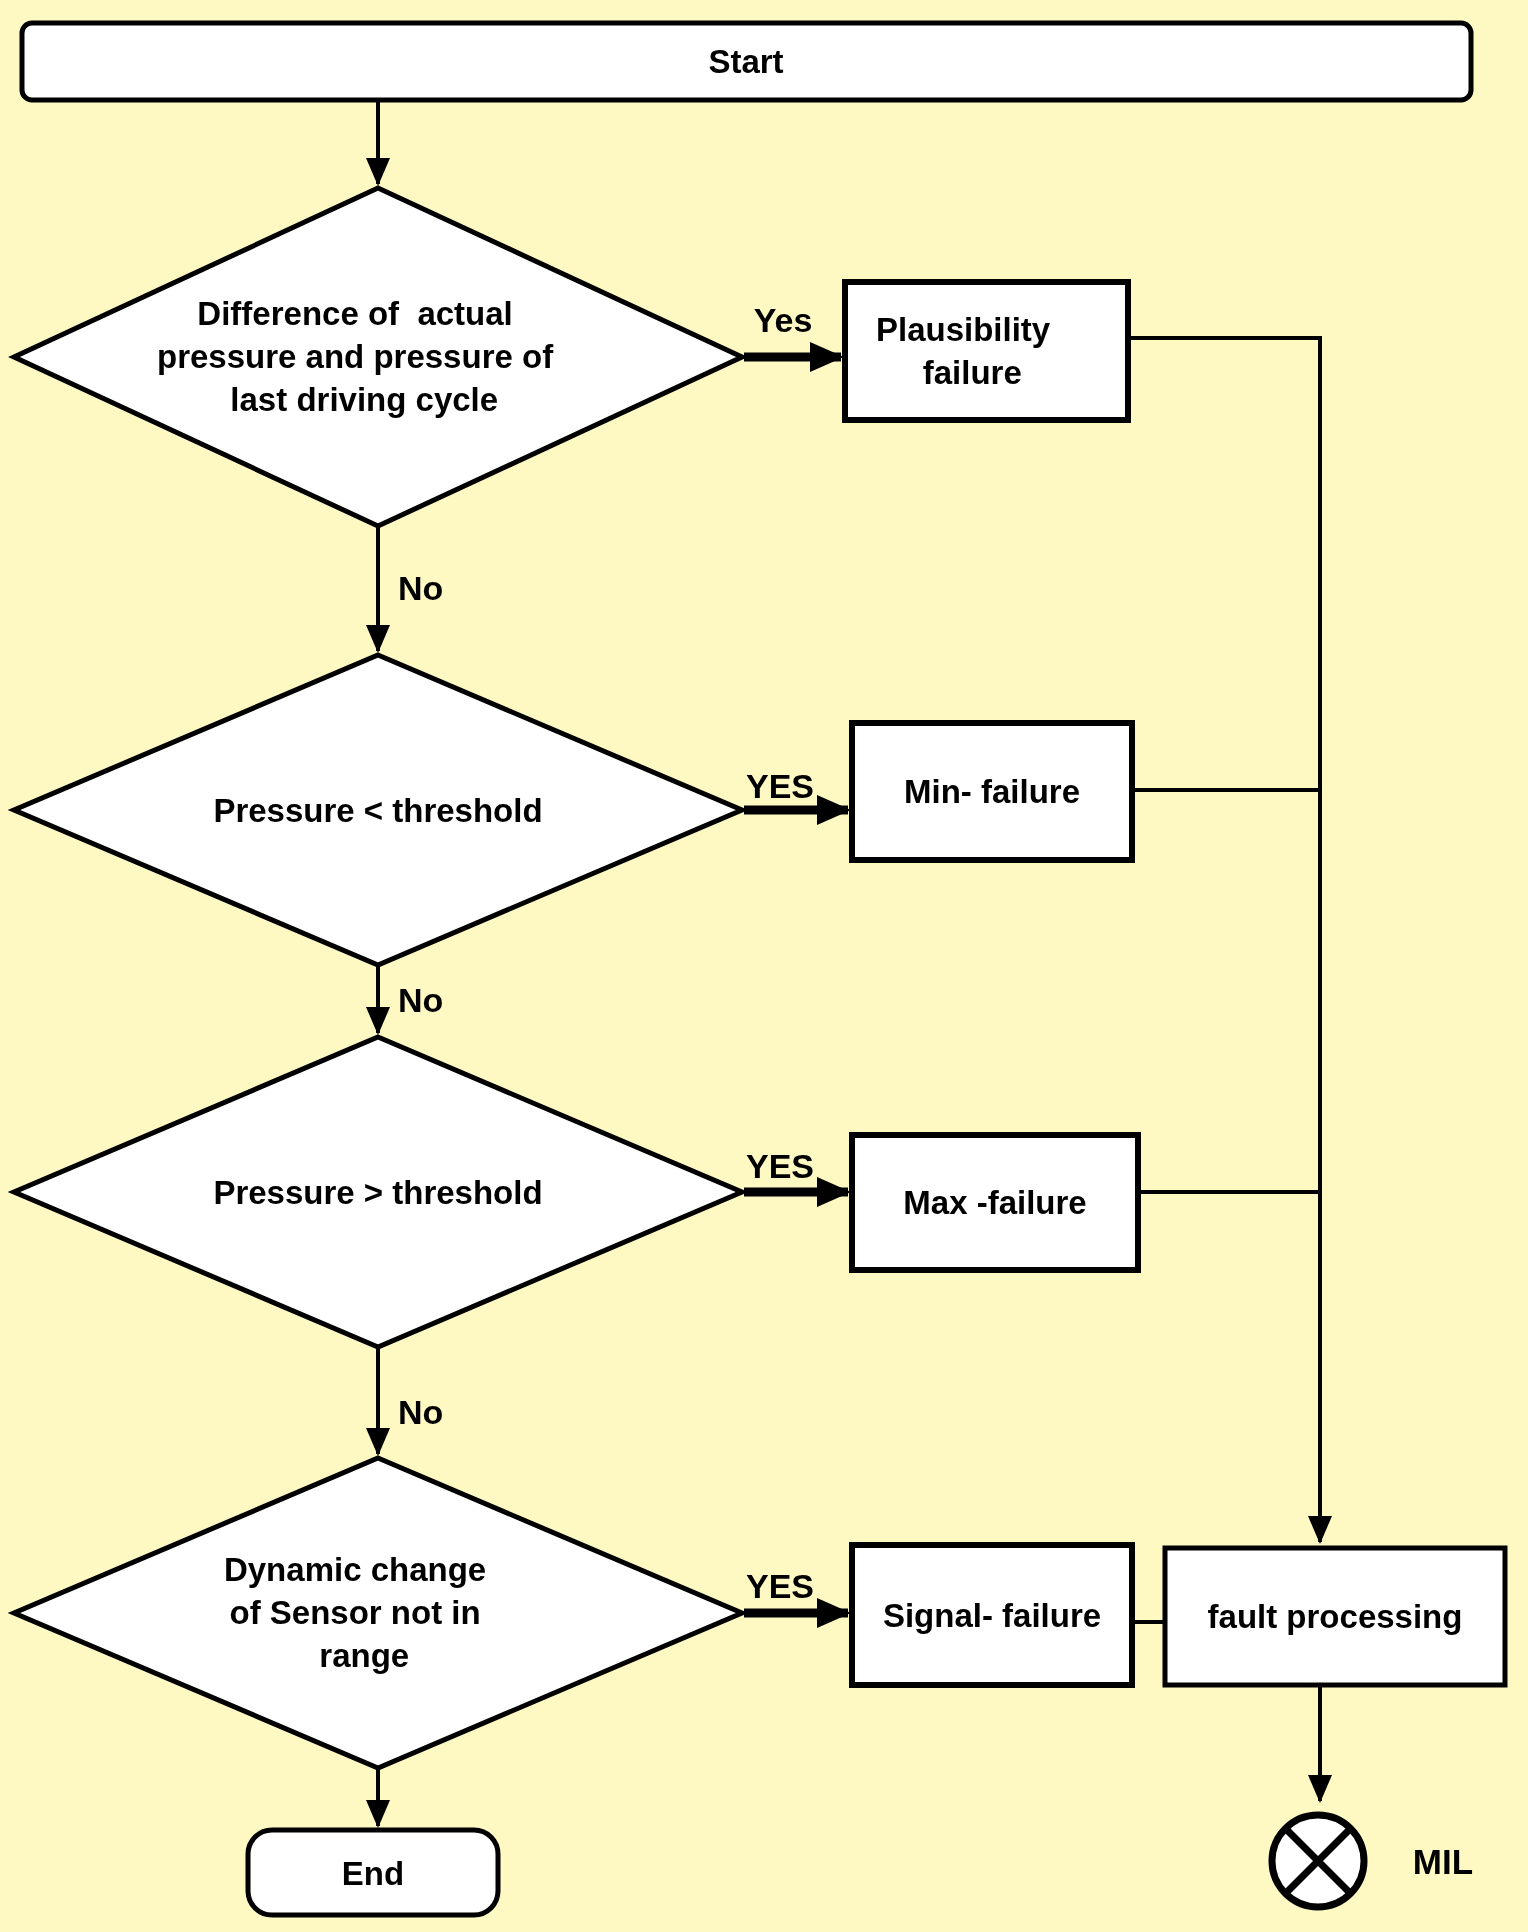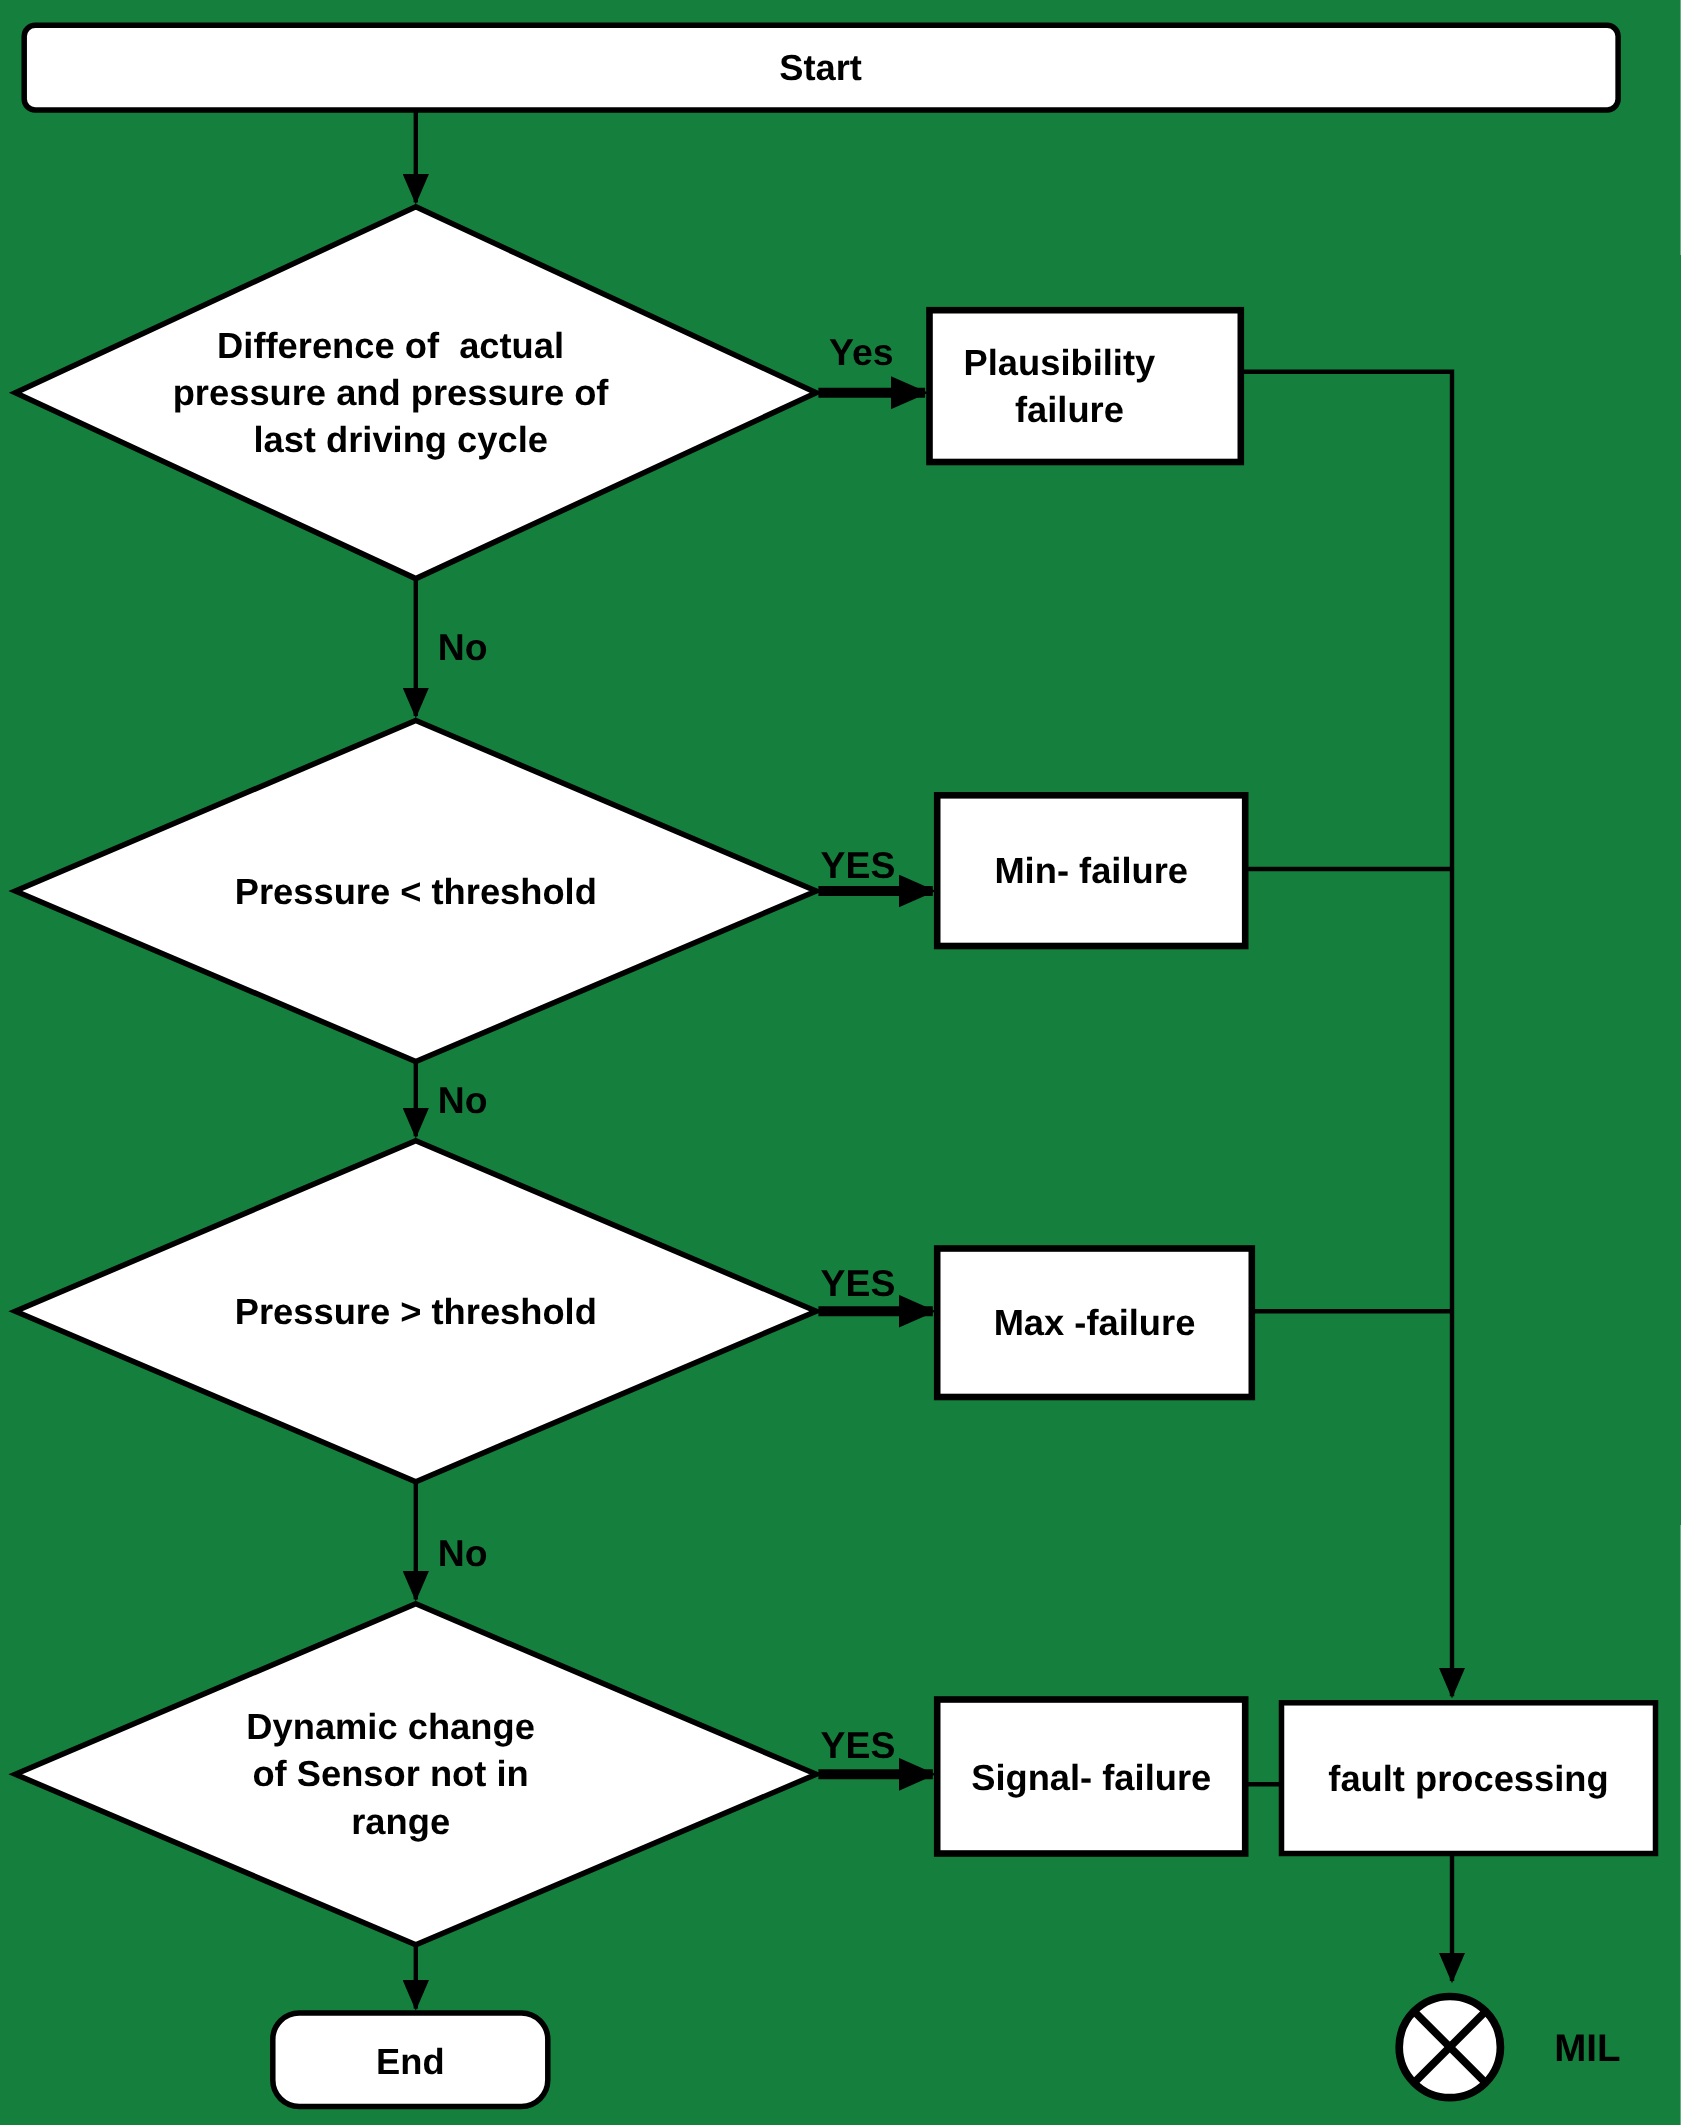--- a/index.html
+++ b/index.html
@@ -3,21 +3,21 @@
 <meta charset="utf-8">
 <style>
   html, body {
     margin: 0;
     padding: 0;
     background: #ffffff;
   }
   .canvas-wrap {
     width: 1528px;
     height: 1932px;
-    background: #15803d;
+    background: #fef9c3;
     position: relative;
   }
   svg text {
     font-family: "Liberation Sans", "DejaVu Sans", sans-serif;
     font-weight: 700;
     fill: #000000;
     white-space: pre;
   }
   .node-label   { font-size: 33px; }
   .edge-label   { font-size: 34px; }

